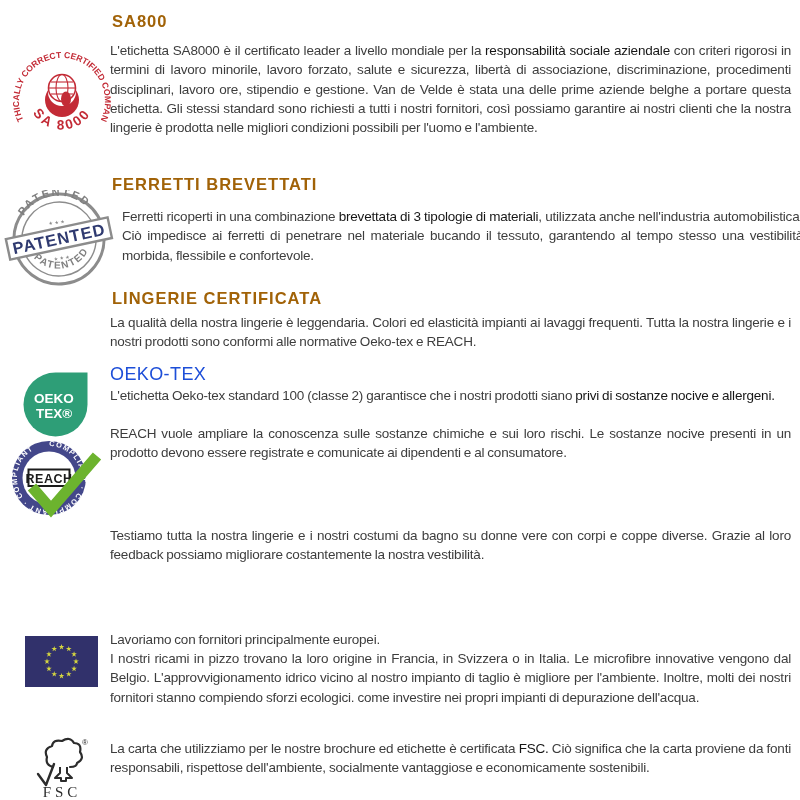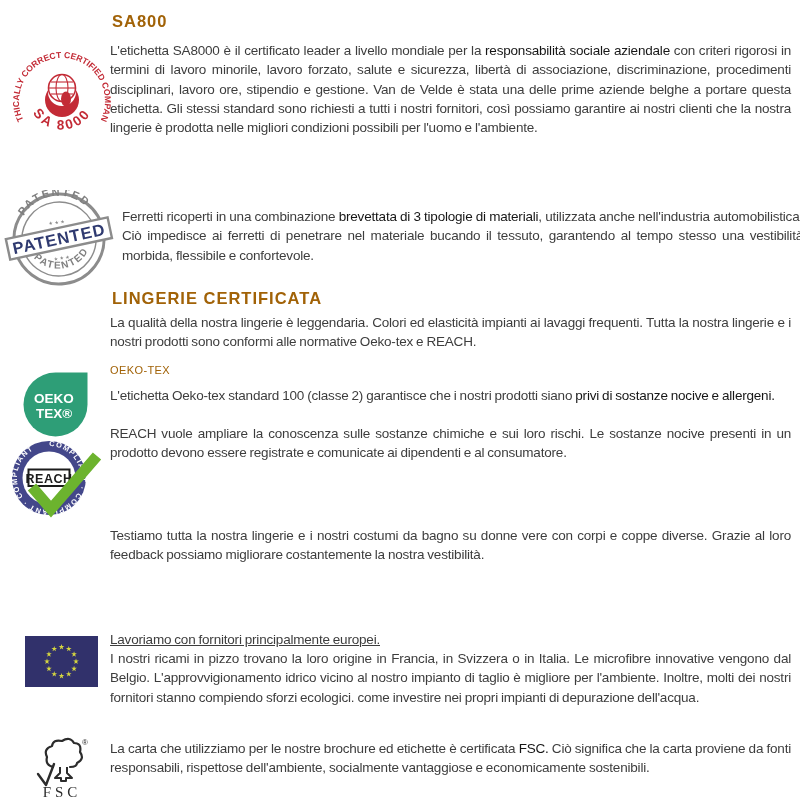--- a/index.html
+++ b/index.html
@@ -5,30 +5,30 @@
   html,body { margin:0; padding:0; background:#ffffff; }
   .page {
     position:relative; width:800px; height:800px; background:#ffffff;
     font-family:"Liberation Sans", sans-serif; overflow:hidden;
   }
   .h1 {
     position:absolute; left:112px; font-size:16.5px; font-weight:700;
     letter-spacing:1px; color:#a16207;
   }
   .sub {
-    position:absolute; left:110px; font-size:11px; color:#a16207;
+    position:absolute; left:110px; font-size:18px; color:#1d4ed8;
     letter-spacing:0.4px;
   }
   .para {
     position:absolute; left:110px; width:681px;
     font-size:13.5px; letter-spacing:-0.2px; word-spacing:-0.5px;
     line-height:19.3px; color:#3d3d3d; text-align:justify; margin:0;
   }
   .para b { color:#161616; font-weight:400; }
-  .intro { text-align:left;text-decoration:underline; }
+  .intro { text-align:left; }
   .badge { position:absolute; }
   svg text { font-family:"Liberation Sans", sans-serif; }
   .fsc-serif { font-family:"Liberation Serif", serif; }
 </style>
 </head>
 <body>
 
 <div class="page">
 
   <div class="h1" style="top:12px;">SA800</div>
@@ -53,20 +53,21 @@
     <text font-size="8.6" font-weight="bold" fill="#c32b36">
       <textPath href="#saTop" startOffset="50%" text-anchor="middle">ETHICALLY CORRECT CERTIFIED COMPANY</textPath>
     </text>
     <text font-size="13.5" font-weight="bold" fill="#c32b36" letter-spacing="2.5">
       <textPath href="#saBot" startOffset="50%" text-anchor="middle">SA 8000</textPath>
     </text>
   </svg>
 
   <p class="para" style="top:41px;"><span>L'etichetta SA8000 è il certificato leader a livello mondiale per la </span><b>responsabilità sociale aziendale</b><span> con criteri rigorosi in termini di lavoro minorile, lavoro forzato, salute e sicurezza, libertà di associazione, discriminazione, procedimenti disciplinari, lavoro ore, stipendio e gestione. Van de Velde è stata una delle prime aziende belghe a portare questa etichetta.  Gli stessi standard sono richiesti a tutti i nostri fornitori, così possiamo garantire ai nostri clienti che la nostra lingerie è prodotta nelle migliori condizioni possibili per l'uomo e l'ambiente.</span></p>
 
+  <div class="h1" style="top:175px;">FERRETTI BREVETTATI</div>
 
   <svg class="badge" style="left:2px; top:190px;" width="114" height="98" viewBox="0 0 114 98">
     <defs>
       <path id="ptTop" d="M 22,65 A 40,40 0 1 1 92,65" fill="none"></path>
       <path id="ptBot" d="M 25,56 A 34,34 0 0 0 89,56" fill="none"></path>
     </defs>
     <g transform="rotate(-8 57 49)">
       <circle cx="57" cy="49" r="45" fill="none" stroke="#8c8c8c" stroke-width="3"></circle>
       <circle cx="57" cy="49" r="37" fill="none" stroke="#8c8c8c" stroke-width="1.4"></circle>
       <text font-size="11" font-weight="bold" fill="#7f7f7f" letter-spacing="2">

